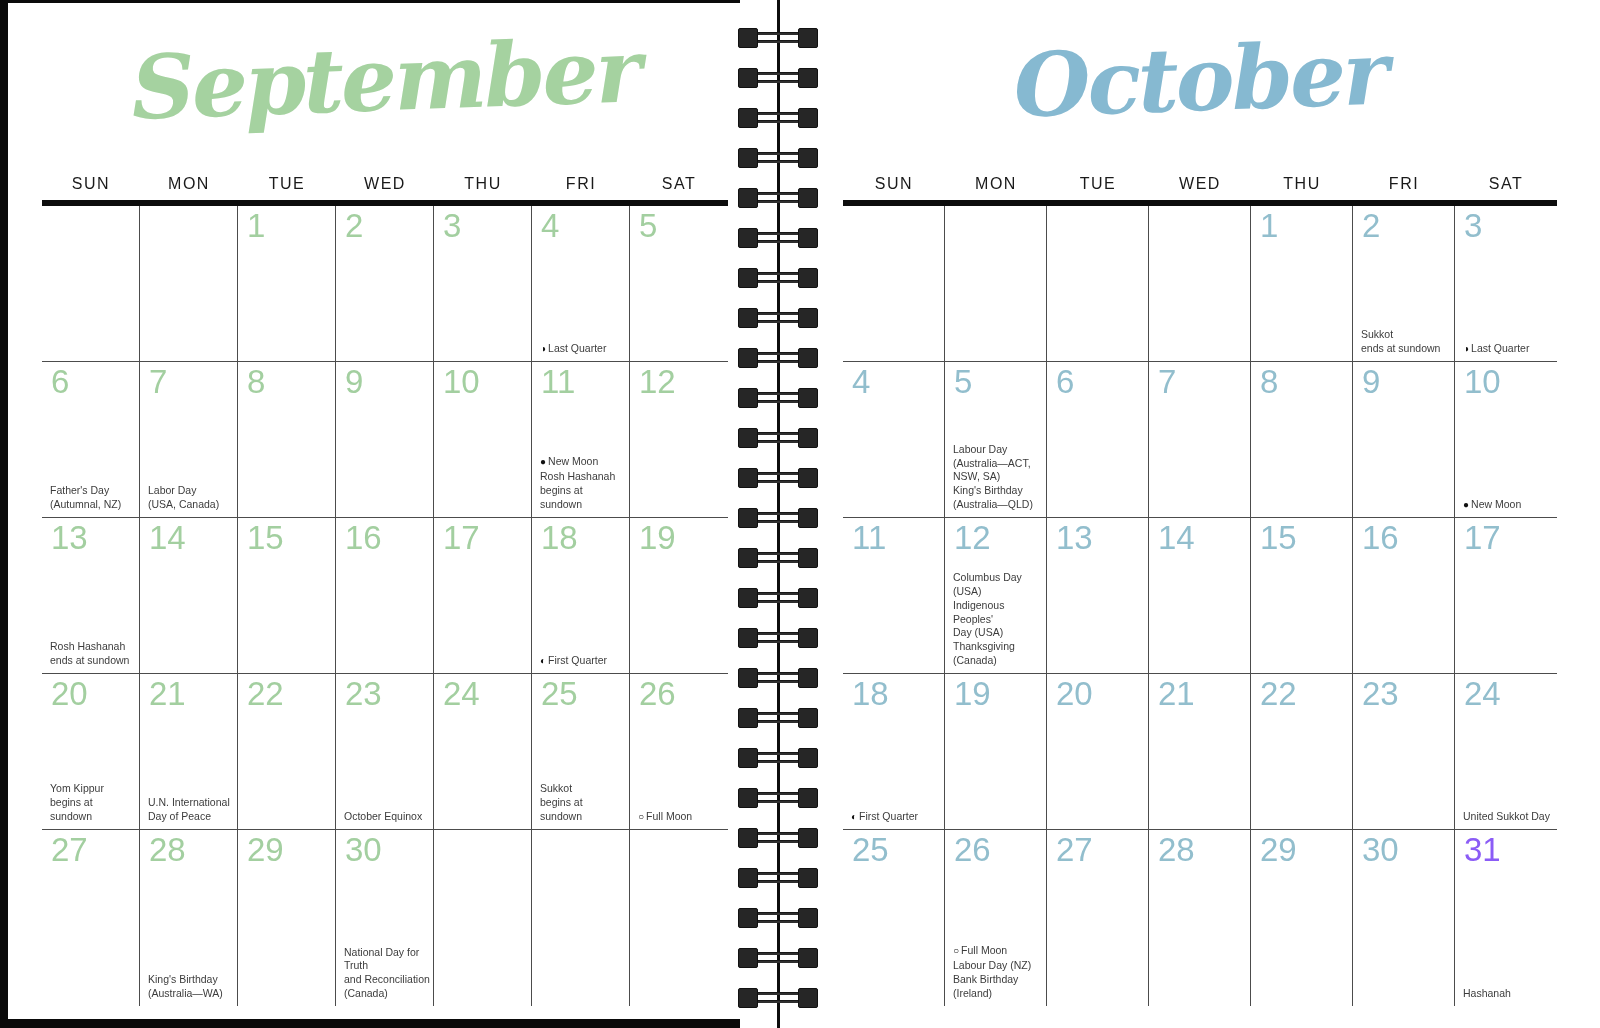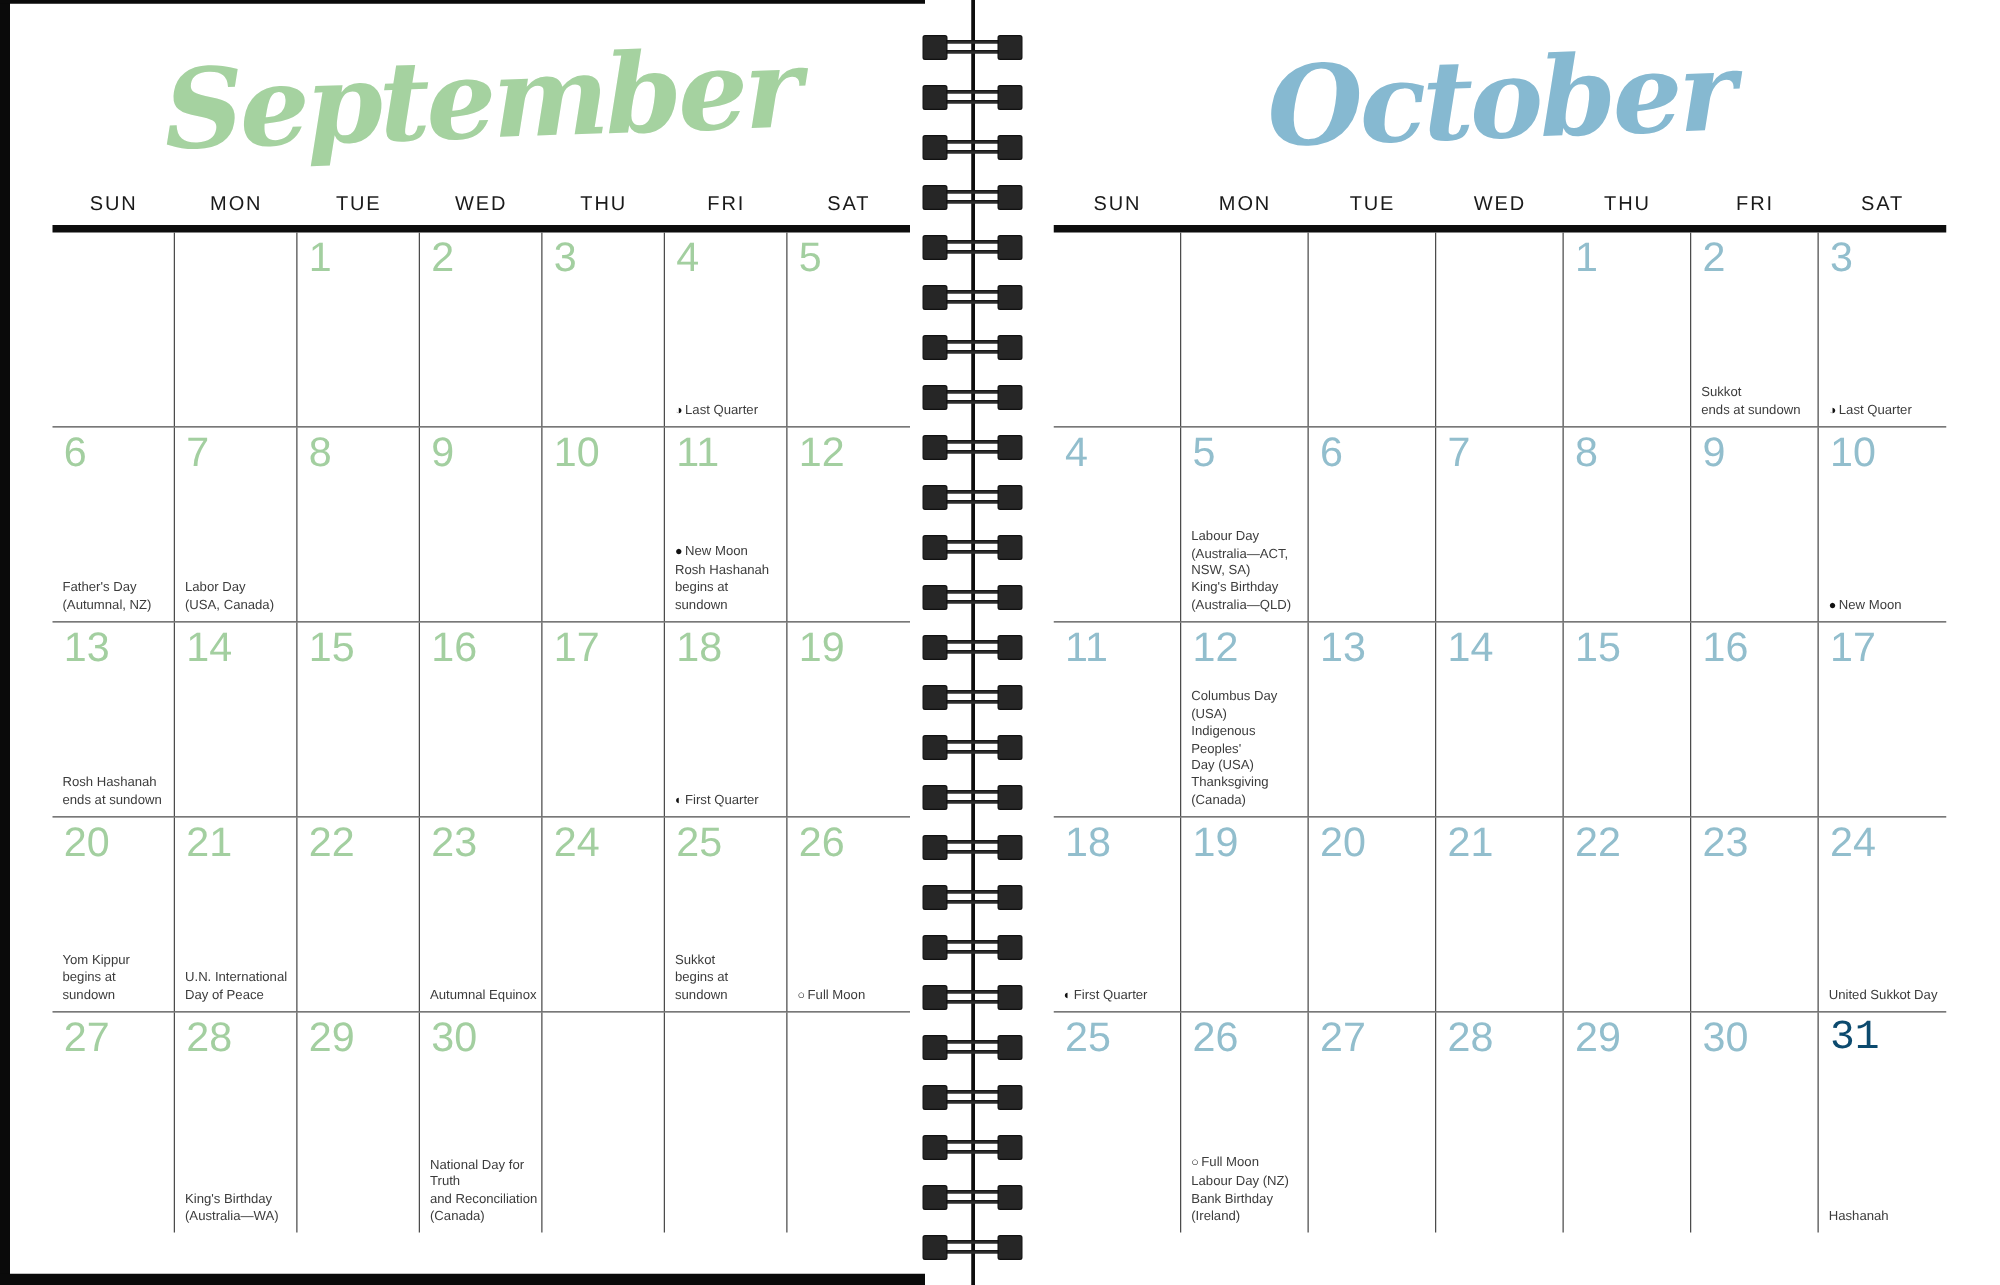--- a/index.html
+++ b/index.html
@@ -31,21 +31,21 @@
     position:absolute;top:14px;height:130px;line-height:130px;
     font-family:"DejaVu Serif",serif;font-style:italic;font-weight:bold;
     font-size:88px;letter-spacing:-3px;text-align:center;
     transform:rotate(-2deg);
   }
   .title-left{left:42px;width:686px;}
   .title-right{left:843px;width:714px;}
 
   
   .cal{position:absolute;top:148px;}
-  .cal-head{display:grid;grid-template-columns:repeat(7,1fr);height:32px;align-items:center;}
+  .cal-head{display:grid;grid-template-columns:repeat(7,1fr);height:32px;align-items:center;margin-top:20px;}
   .cal-head .dow{text-align:center;font-size:16px;letter-spacing:1.5px;color:#1a1a1a;}
   .cal-bar{height:6px;background:#0d0d0d;}
   .cal-row{display:grid;grid-template-columns:repeat(7,1fr);}
   .cal-row + .cal-row{border-top:1px solid #4c4c4c;}
   .cal-cell{position:relative;box-sizing:border-box;}
   .cal-cell:not(:last-child){border-right:1px solid #4c4c4c;}
   .day-num{
     display:block;padding:3px 0 0 9px;
     font-size:33px;line-height:1.05;font-weight:400;
   }
@@ -336,21 +336,21 @@
             <div class="ev">U.N. International
 Day of Peace</div>
           </div>
         </div>
         <div class="cal-cell">
           <span class="day-num" style="color: rgb(163, 207, 160);">22</span>
         </div>
         <div class="cal-cell">
           <span class="day-num" style="color: rgb(163, 207, 160);">23</span>
           <div class="events">
-            <div class="ev">Autumnal Equinox</div>
+            <div class="ev">October Equinox</div>
           </div>
         </div>
         <div class="cal-cell">
           <span class="day-num" style="color: rgb(163, 207, 160);">24</span>
         </div>
         <div class="cal-cell">
           <span class="day-num" style="color: rgb(163, 207, 160);">25</span>
           <div class="events">
             <div class="ev">Sukkot
 begins at sundown</div>
@@ -535,21 +535,21 @@
         <div class="cal-cell">
           <span class="day-num" style="color: rgb(146, 190, 205);">28</span>
         </div>
         <div class="cal-cell">
           <span class="day-num" style="color: rgb(146, 190, 205);">29</span>
         </div>
         <div class="cal-cell">
           <span class="day-num" style="color: rgb(146, 190, 205);">30</span>
         </div>
         <div class="cal-cell">
-          <span class="day-num" style="color: #0c4a6e; font-family: Liberation Mono, monospace;">31</span>
+          <span class="day-num" style="color: #8b5cf6;">31</span>
           <div class="events">
             <div class="ev">Hashanah</div>
           </div>
         </div>
       </div>
     </div>
 
 </div>
 
 </body></html>

